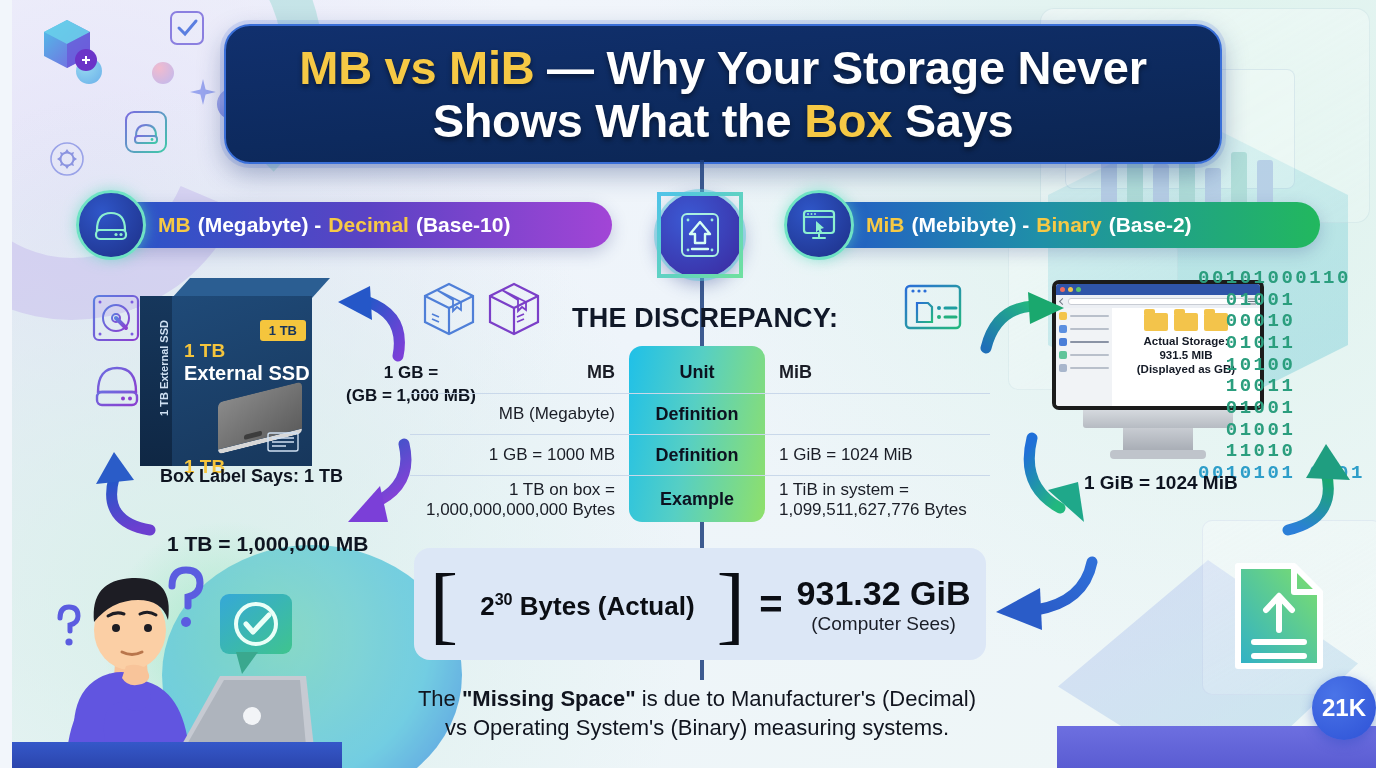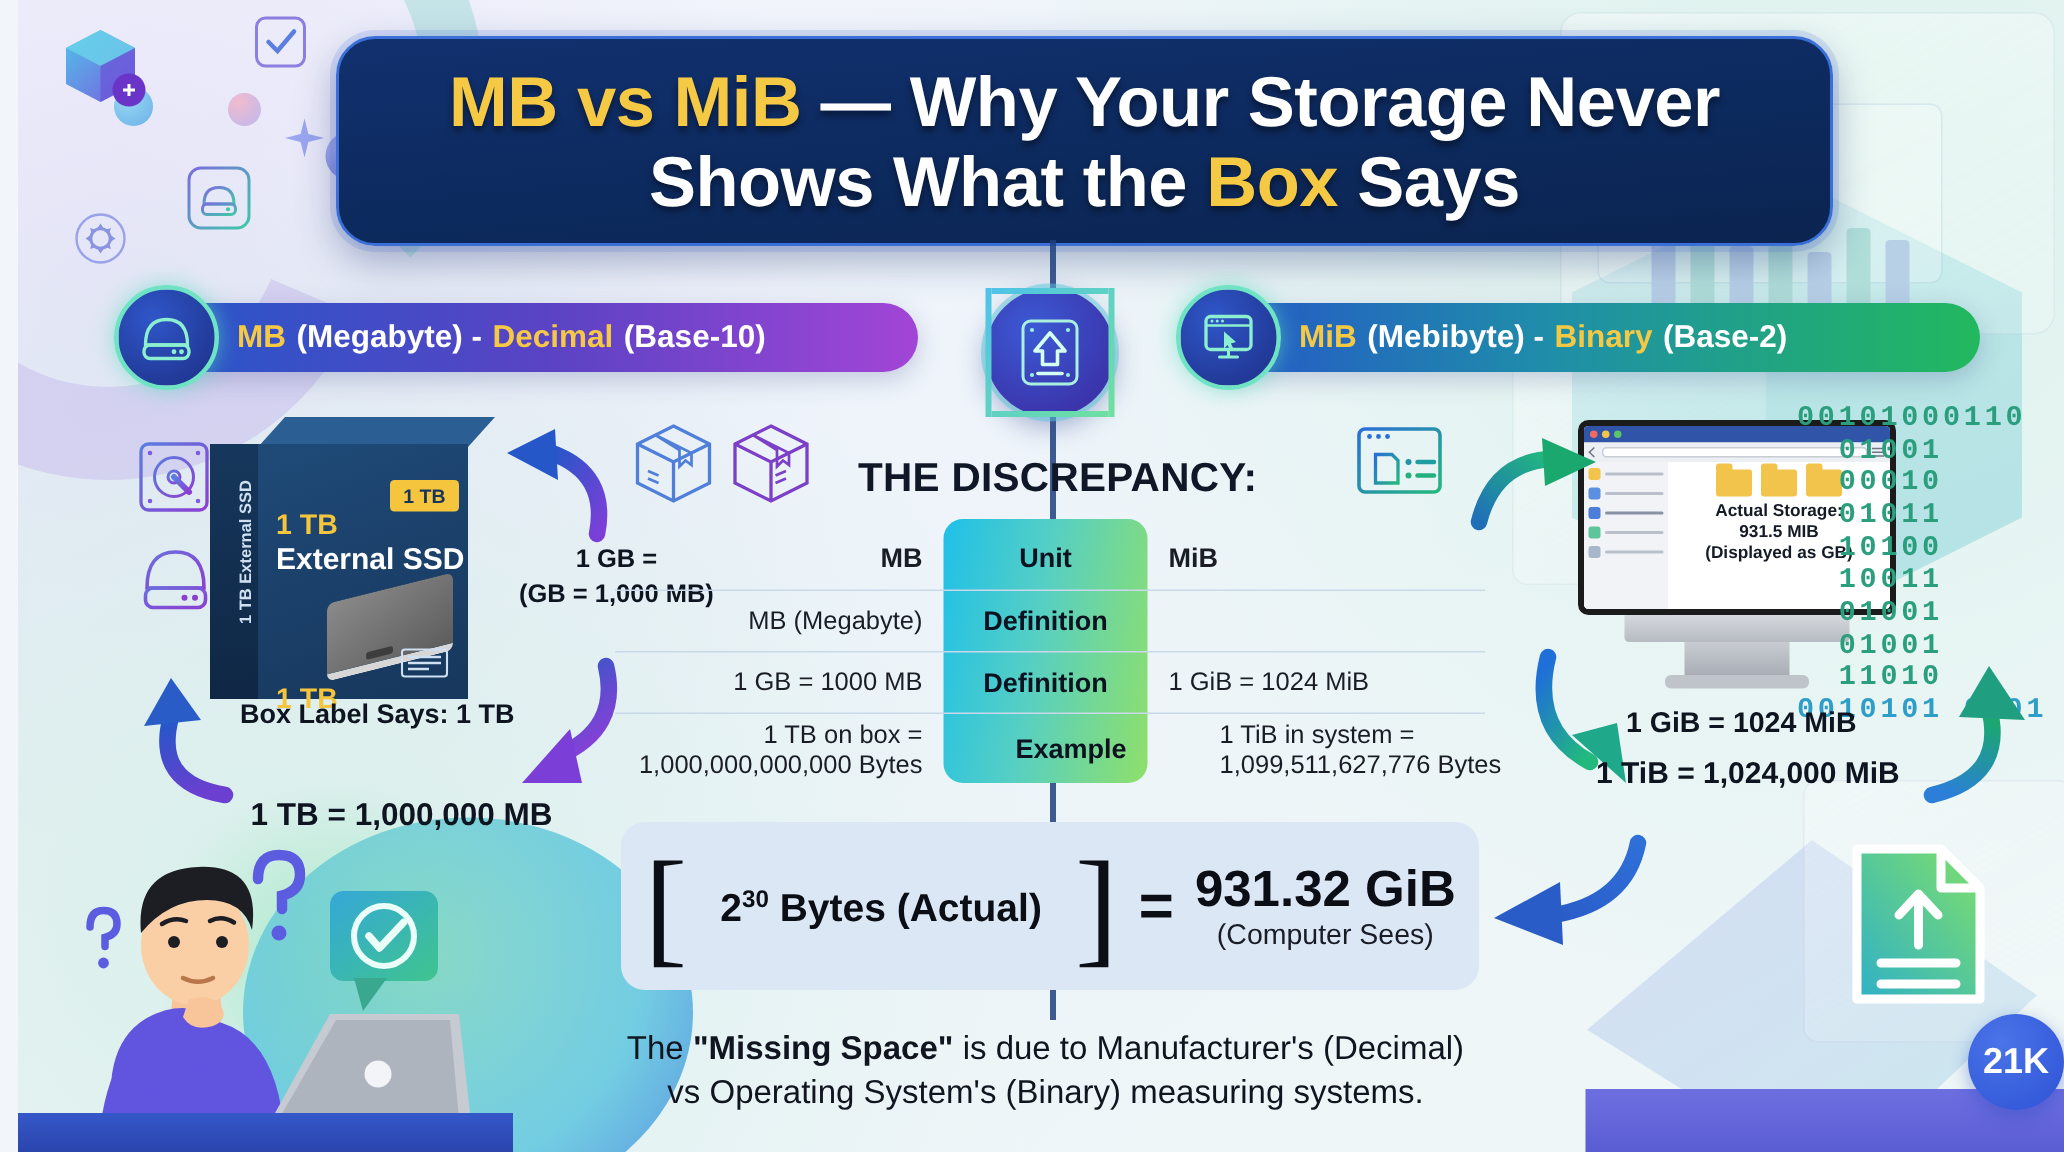--- a/index.html
+++ b/index.html
@@ -175,21 +175,21 @@
   .trow {
     position: relative; display: grid;
     grid-template-columns: 219px 136px 225px;
     height: 41px; align-items: center;
   }
   .trow + .trow { border-top: 1.6px solid #c9d8ea; }
   .trow .lcell { text-align: right; padding-right: 14px; font-size: 17px; color: #1a1d26; }
   .trow .ccell { text-align: center; font-size: 18px; font-weight: 800; color: #0c1220; position: relative; z-index: 2;}
   .trow .rcell { text-align: left; padding-left: 14px; font-size: 17px; color: #1a1d26; }
   .trow.head .lcell, .trow.head .rcell { font-weight: 800; font-size: 18px; }
-  .trow.tall { height: 48px; gap: 17px; }
+  .trow.tall { height: 48px; }
   .trow .two { line-height: 1.15; }
 
   
   #formula {
     position: absolute; left: 402px; top: 548px;
     width: 572px; height: 112px;
     background: #dce7f6; border-radius: 16px;
     display: flex; align-items: center; justify-content: center; gap: 14px;
   }
   .brk { font-size: 86px; font-weight: 300; color: #0b0e14; line-height: .82; font-family: "Liberation Serif", serif;}
@@ -702,21 +702,20 @@
         <linearGradient id="gb4" x1="1" y1="0" x2="0" y2="1">
       <stop offset="0" stop-color="#2f6fd8"></stop>
           <stop offset="1" stop-color="#2a5cc8"></stop>
         </linearGradient>
       </defs>
     <path d="M100 6 Q92 46 44 54" fill="none" stroke="url(#gb4)" stroke-width="11" stroke-linecap="round"></path>
     <path d="M48 32 L4 56 L50 74 Z" fill="#2a5cc8"></path>
   </svg>
 
   <div class="lbl" id="lbl-gib">1 GiB = 1024 MiB</div>
-  <div class="lbl" id="lbl-tib">1 TiB = 1,024,000 MiB</div>
 
   <div id="formula">
     <span class="brk">[</span>
     <div class="frac">
       <div class="den"><span>2</span><sup>30</sup><span> Bytes (Actual)</span></div>
     </div>
     <span class="brk">]</span>
     <span class="eq">=</span>
     <div class="res">
       <div class="big">931.32 GiB</div>

